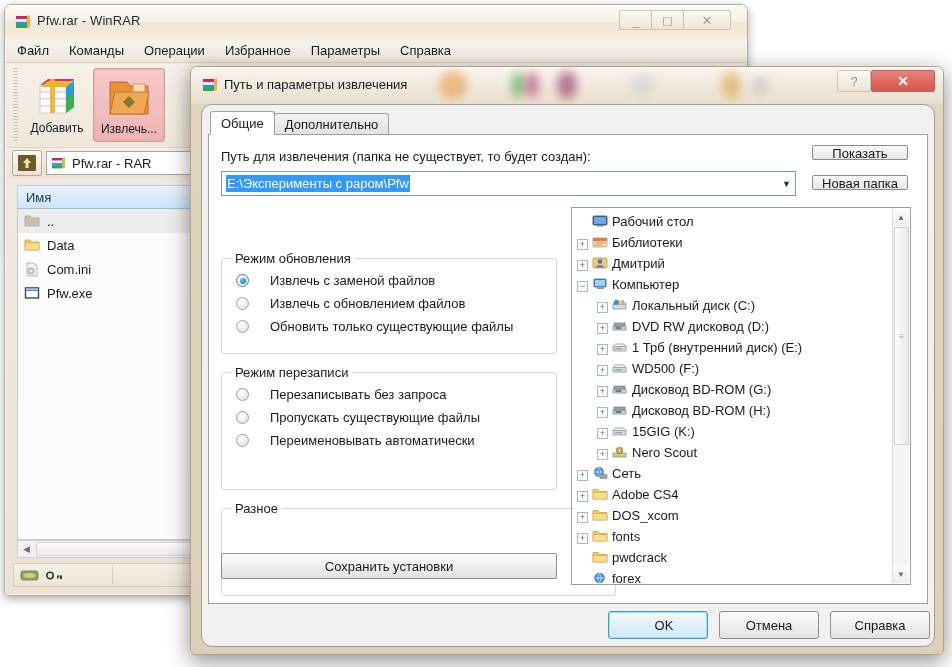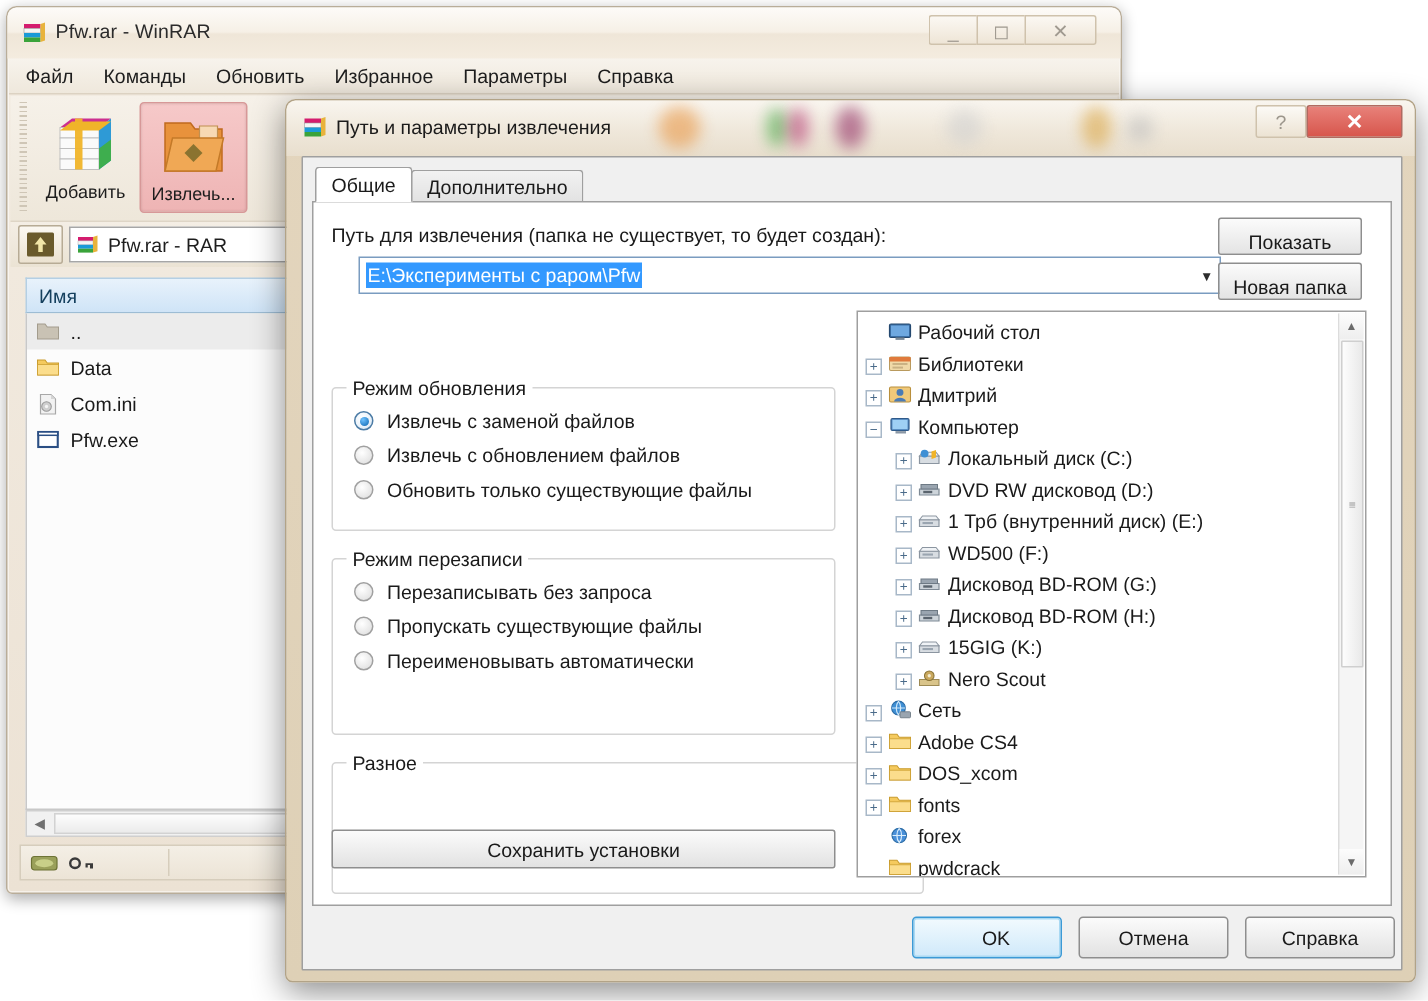--- a/index.html
+++ b/index.html
@@ -124,56 +124,56 @@
     position:absolute; top:3px; height:22px; z-index:4;
     display:flex; align-items:center; justify-content:center; border-radius:2px;
   }
   #dlg-help { left:646px; width:34px; border:1px solid #cfc2ac;
     background:linear-gradient(to bottom,#fcfaf6,#ece3d3); font-size:13px; color:#9b958b;}
   #dlg-close { left:680px; width:64px; border:1px solid #b06a60;
     background:linear-gradient(to bottom,#e8817a,#d7564c);
     font-size:14px; color:#ffffff; font-weight:bold;}
   #dlg-body {
     position:absolute; left:10px; top:37px; width:734px; height:543px;
-    background:#f0f0f0; border:1px solid #9f9f9f; border-radius:1px;
+    background:#f0f0f0; border:1px solid #9f9f9f; border-radius:11px;
   }
   #tabstrip { position:absolute; left:8px; top:6px; height:24px; display:flex; align-items:flex-end;}
   .tab { height:22px; padding:0 10px; font-size:13px; color:#1a1a1a;
     display:flex; align-items:center; border:1px solid #9f9f9f; border-bottom:none;
     border-radius:3px 3px 0 0;}
   .tab.active { background:#ffffff; height:24px; border-bottom:1px solid #ffffff; position:relative; z-index:2;}
   .tab.inactive { background:linear-gradient(to bottom,#f2f2f2,#e2e2e2); margin-left:-1px;}
   #tabpanel {
     position:absolute; left:6px; top:29px; width:720px; height:470px;
     background:#ffffff; border:1px solid #9f9f9f;
   }
   #path-label { position:absolute; left:12px; top:14px; font-size:13px; color:#1a1a1a;}
   #path-combo {
     position:absolute; left:12px; top:36px; width:575px; height:25px;
-    background:#ffffff; border:1px solid #7a9cc0; display:flex; align-items:center;margin-left:18px;
+    background:#ffffff; border:1px solid #7a9cc0; display:flex; align-items:center;
   }
   #path-value { font-size:13px; color:#ffffff; background:#3399ff; margin-left:4px; padding:1px 1px;}
   #path-arrow { position:absolute; right:4px; top:7px; font-size:9px; color:#2d2d2d;}
   .sidebtn {
-    position:absolute; width:96px; height:25px;
+    position:absolute; width:96px; height:15px;
     background: linear-gradient(to bottom,#fbfbfb,#e4e4e4);
     border:1px solid #8e8e8e; border-radius:2px;
-    display:flex; align-items:flex-end; justify-content:center;
+    display:flex; align-items:flex-start; justify-content:center;
     font-size:13px; color:#1a1a1a;
   }
   #btn-show { left:603px; top:10px; }
   #btn-newfolder { left:603px; top:40px; }
   .group {
     position:absolute; border:1px solid #d4d4d4; border-radius:3px;margin-top:47px;
   }
   .group-title {
     position:absolute; top:-8px; left:9px; background:#ffffff;
     padding:0 4px; font-size:13px; color:#1a1a1a;
   }
-  .optrow { display:flex; align-items:center; height:23px; padding-left:14px; gap:9px;}
+  .optrow { display:flex; align-items:center; height:23px; padding-left:14px; gap:21px;}
   .radio { width:13px; height:13px; border-radius:50%; flex:none;
     background: radial-gradient(circle at 40% 35%, #ffffff, #e9e9e9 60%, #dcdcdc);
     border:1px solid #a0a0a0; display:flex;align-items:center;justify-content:center;}
   .radio.on { border:1px solid #4b7ba5;
     background: radial-gradient(circle at 40% 35%, #ffffff, #eaf3fb 55%, #cfe0ef);}
   .radio.on::after { content:""; width:6px; height:6px; border-radius:50%;
     background: radial-gradient(circle at 35% 30%, #6fc2ff, #0a64b0);}
   .cbox { width:13px; height:13px; flex:none; border:1px solid #a0a0a0;
     background: linear-gradient(to bottom,#ffffff,#f0f0f0);}
   .cbox.dis { border:1px solid #cccccc; background:#f7f7f7;}
@@ -245,21 +245,21 @@
         <span class="glyph">◻</span>
       </div>
       <div class="wcbtn" id="btn-close">
         <span class="glyph">✕</span>
       </div>
     </div>
 
     <div id="menubar">
       <span class="menu-item">Файл</span>
       <span class="menu-item">Команды</span>
-      <span class="menu-item">Обновить</span>
+      <span class="menu-item">Операции</span>
       <span class="menu-item">Избранное</span>
       <span class="menu-item">Параметры</span>
       <span class="menu-item">Справка</span>
     </div>
 
     <div id="toolbar">
       <div class="tb-grip"></div>
       <div class="tb-btn">
         <span>
           <svg width="50" height="46" viewBox="0 0 50 46">
@@ -668,36 +668,36 @@
                   <path d="M1 5.5 L15 5.5 L15 12 L1 12 Z" fill="#fbdd8c" stroke="#c99c2e" stroke-width=".5"></path>
                 </svg>
             </span>
             <span>fonts</span>
           </div>
 
           <div class="tnode" style="padding-left:5px;">
             <span class="tog blank"></span>
             <span class="ticon">
               <svg width="16" height="14" viewBox="0 0 16 14">
+                  <path d="M1 2.5 L6 2.5 L7.5 4.5 L15 4.5 L15 12 L1 12 Z" fill="#f5ca5e" stroke="#c99c2e" stroke-width=".7"></path>
+                  <path d="M1 5.5 L15 5.5 L15 12 L1 12 Z" fill="#fbdd8c" stroke="#c99c2e" stroke-width=".5"></path>
+                </svg>
+            </span>
+            <span>pwdcrack</span>
+          </div>
+
+          <div class="tnode" style="padding-left:5px;">
+            <span class="tog blank"></span>
+            <span class="ticon">
+              <svg width="16" height="14" viewBox="0 0 16 14">
                   <circle cx="7.5" cy="7" r="4.8" fill="#4a90d9" stroke="#2a6ba5" stroke-width=".8"></circle>
                   <path d="M3 7 L12 7 M7.5 2.3 C9.6 4.6 9.6 9.4 7.5 11.7 C5.4 9.4 5.4 4.6 7.5 2.3" stroke="#dbeefc" stroke-width=".8" fill="none"></path>
                 </svg>
             </span>
             <span>forex</span>
-          </div>
-
-          <div class="tnode" style="padding-left:5px;">
-            <span class="tog blank"></span>
-            <span class="ticon">
-              <svg width="16" height="14" viewBox="0 0 16 14">
-                  <path d="M1 2.5 L6 2.5 L7.5 4.5 L15 4.5 L15 12 L1 12 Z" fill="#f5ca5e" stroke="#c99c2e" stroke-width=".7"></path>
-                  <path d="M1 5.5 L15 5.5 L15 12 L1 12 Z" fill="#fbdd8c" stroke="#c99c2e" stroke-width=".5"></path>
-                </svg>
-            </span>
-            <span>pwdcrack</span>
           </div>
 
           <div id="tree-scroll">
             <div class="sarrow">▲</div>
             <div id="tree-thumb">
               <span class="grip">≡</span>
             </div>
             <div class="sarrow" style="position:absolute;bottom:0;left:0;right:0;">▼</div>
           </div>
         </div>

